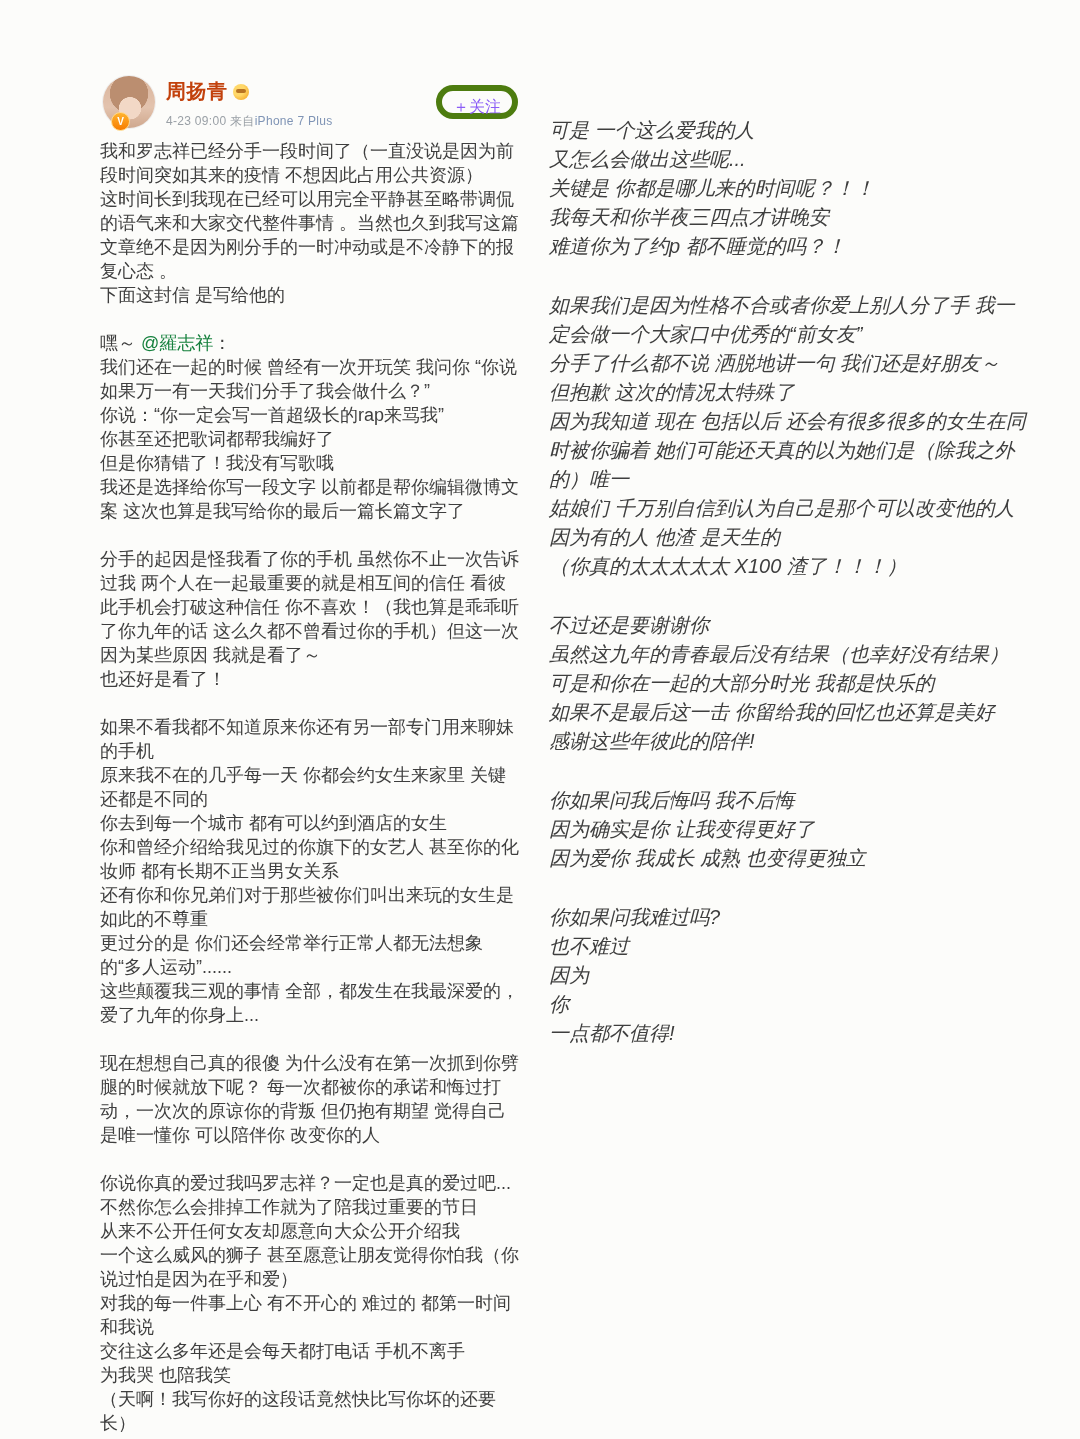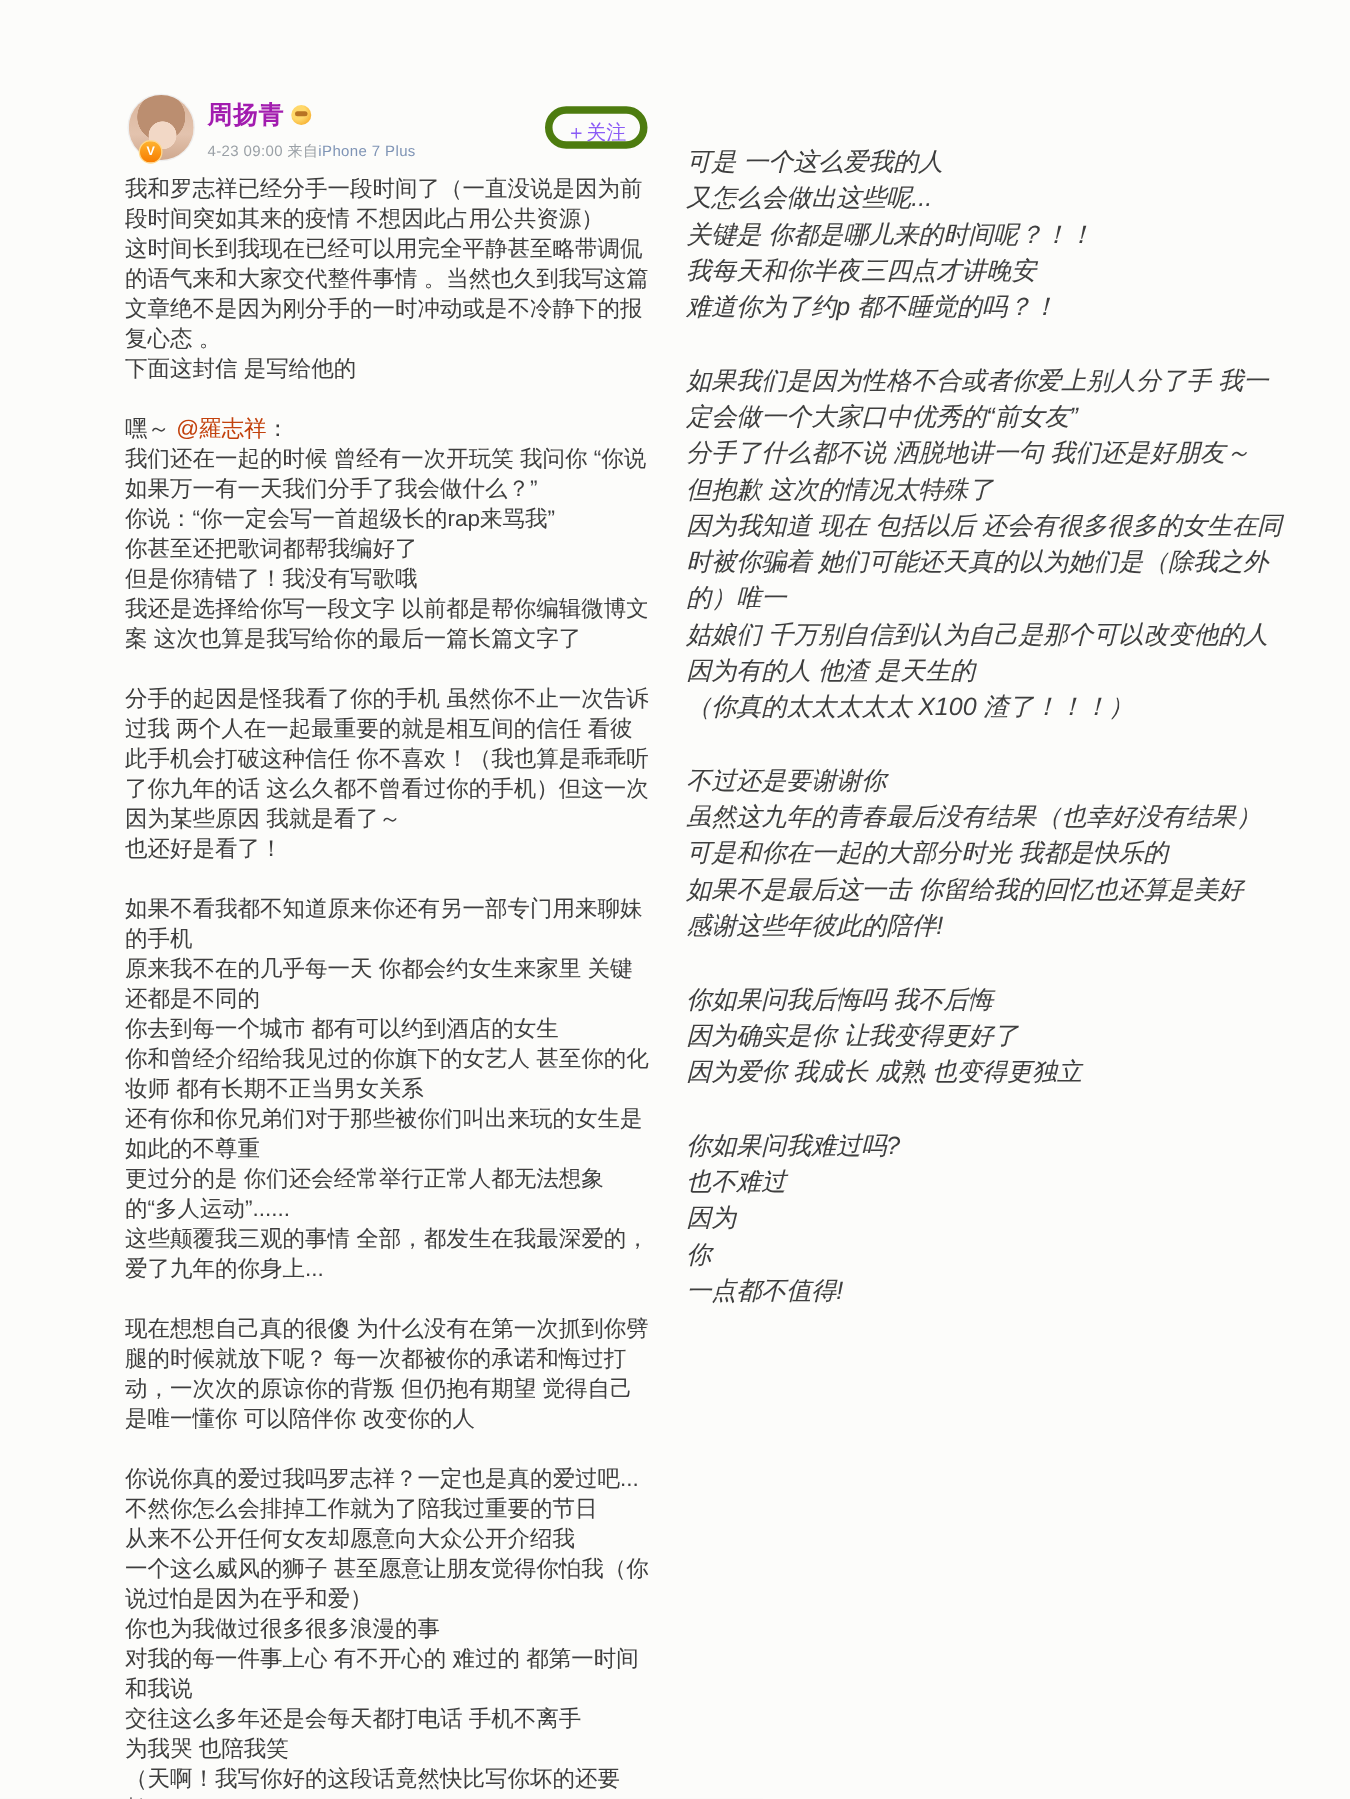--- a/index.html
+++ b/index.html
@@ -23,21 +23,21 @@
     box-shadow:0 0 0 1px #eee;
   }
   .v-badge{
     position:absolute;left:8px;bottom:-3px;width:17px;height:17px;border-radius:50%;
     background:linear-gradient(180deg,#ffb32e,#f77c00);
     border:1.5px solid #ffd98c;
     color:#fff;font-size:10px;font-weight:bold;line-height:17px;text-align:center;
   }
   .author-block{position:absolute;left:166px;top:78px;}
   .name-row{display:flex;align-items:center;gap:5px;}
-  .author-name{color:#a21caf;font-size:20px;font-weight:bold;letter-spacing:.5px;}
+  .author-name{color:#c2410c;font-size:20px;font-weight:bold;letter-spacing:.5px;}
   .vip-emoji{
     width:16px;height:16px;border-radius:50%;display:inline-block;
     background:radial-gradient(circle at 35% 35%, #ffd86a 0 40%, #f29b12 100%);
     position:relative;
   }
   .vip-emoji::after{
     content:"";position:absolute;left:3px;top:5px;width:10px;height:4px;
     background:#a65a12;border-radius:2px;opacity:.8;
   }
   .meta-row{margin-top:8px;font-size:12px;color:#9aa0a6;letter-spacing:.3px;}
@@ -47,21 +47,21 @@
     border:6px solid #4d7c0f;border-radius:17px;background:transparent;
     color:#8b5cf6;font-size:16px;font-family:inherit;cursor:pointer;
     line-height:32px;text-align:center;padding:0;
   }
   
   .col{position:absolute;color:#3e3e3e;word-break:break-all;}
   .col-left{left:100px;top:139px;width:420px;font-size:18px;line-height:24px;}
   .col-right{left:549px;top:116px;width:478px;font-size:20px;line-height:29px;}
   .col-left .para{margin-bottom:24px;}
   .col-right .para{margin-bottom:30px;font-style:italic;}
-  .mention{color:#c2410c;}
+  .mention{color:#15803d;}
 </style>
 </head>
 <body>
 
 <div class="page">
 
   <div class="avatar-wrap">
     <div class="avatar-img"></div>
     <div class="v-badge">V</div>
   </div>
@@ -107,21 +107,20 @@
         <div class="line">这些颠覆我三观的事情 全部，都发生在我最深爱的，爱了九年的你身上...</div>
       </div>
       <div class="para">
         <div class="line">现在想想自己真的很傻 为什么没有在第一次抓到你劈腿的时候就放下呢？ 每一次都被你的承诺和悔过打动，一次次的原谅你的背叛 但仍抱有期望 觉得自己是唯一懂你 可以陪伴你 改变你的人</div>
       </div>
       <div class="para">
         <div class="line">你说你真的爱过我吗罗志祥？一定也是真的爱过吧...</div>
         <div class="line">不然你怎么会排掉工作就为了陪我过重要的节日</div>
         <div class="line">从来不公开任何女友却愿意向大众公开介绍我</div>
         <div class="line">一个这么威风的狮子 甚至愿意让朋友觉得你怕我（你说过怕是因为在乎和爱）</div>
-        <div class="line">你也为我做过很多很多浪漫的事</div>
         <div class="line">对我的每一件事上心 有不开心的 难过的 都第一时间和我说</div>
         <div class="line">交往这么多年还是会每天都打电话 手机不离手</div>
         <div class="line">为我哭 也陪我笑</div>
         <div class="line">（天啊！我写你好的这段话竟然快比写你坏的还要长）</div>
       </div>
     </section>
 
   <section class="col col-right">
       <div class="para">
         <div class="line">可是 一个这么爱我的人</div>

